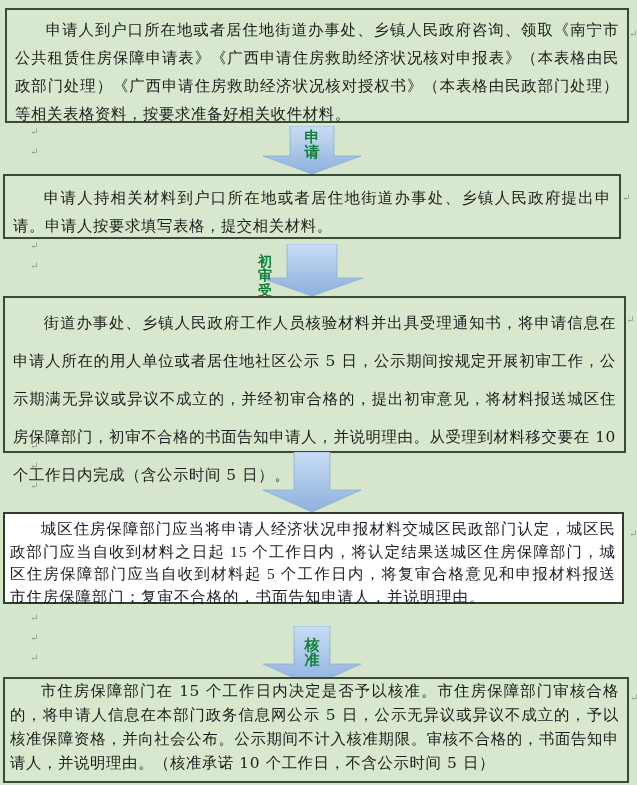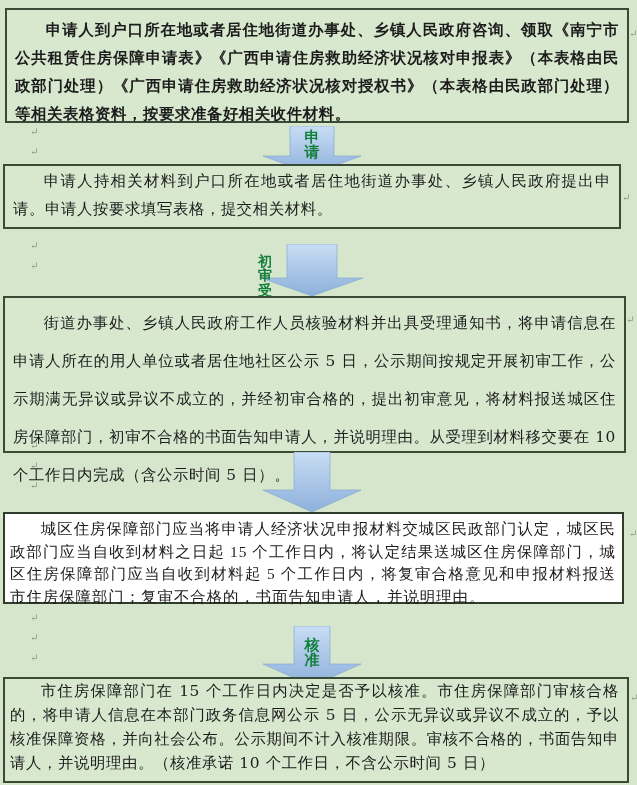--- a/index.html
+++ b/index.html
@@ -45,40 +45,40 @@
 
 <svg width="0" height="0" style="position:absolute">
   <defs>
     <linearGradient id="ag" x1="0" y1="0" x2="0" y2="1">
       <stop offset="0" stop-color="#c9ddf4"></stop>
       <stop offset="1" stop-color="#8db0dc"></stop>
     </linearGradient>
   </defs>
 </svg>
 
-<div class="box" style="left:5px; top:8px; width:624px; height:115px;font-weight:bold;">
+<div class="box" style="left:5px; top:8px; width:624px; height:115px;">
   <p>申请人到户口所在地或者居住地街道办事处、乡镇人民政府咨询、领取《南宁市公共租赁住房保障申请表》《广西申请住房救助经济状况核对申报表》（本表格由民政部门处理）《广西申请住房救助经济状况核对授权书》（本表格由民政部门处理）等相关表格资料，按要求准备好相关收件材料。</p>
 </div>
 <span class="pm-out" style="left:629px; top:28px;">↵</span>
 
 <div class="marks" style="top:126px;">
   <div>↵</div>
     <div>↵</div>
 </div>
 
 <div class="arrow" style="left:257px; top:126px; height:48px;">
   <svg width="110" height="48">
     <polygon points="33,0 77,0 77,30 104,30 55,48 6,30 33,30" fill="url(#ag)" stroke="#7ea3cf" stroke-width="0.6"></polygon>
   </svg>
   <div class="lbl">
     <div class="col" style="margin:0 auto;">申请</div>
   </div>
 </div>
 
-<div class="box" style="left:3px; top:164px; width:618px; height:65px; padding-top:1px;">
+<div class="box" style="left:3px; top:174px; width:618px; height:65px; padding-top:8px;">
   <p>申请人持相关材料到户口所在地或者居住地街道办事处、乡镇人民政府提出申请。申请人按要求填写表格，提交相关材料。</p>
 </div>
 <span class="pm-out" style="left:622px; top:192px;">↵</span>
 
 <div class="marks" style="top:240px;">
   <div>↵</div>
     <div>↵</div>
 </div>
 
 <div class="arrow" style="left:257px; top:244px; height:52px;">

